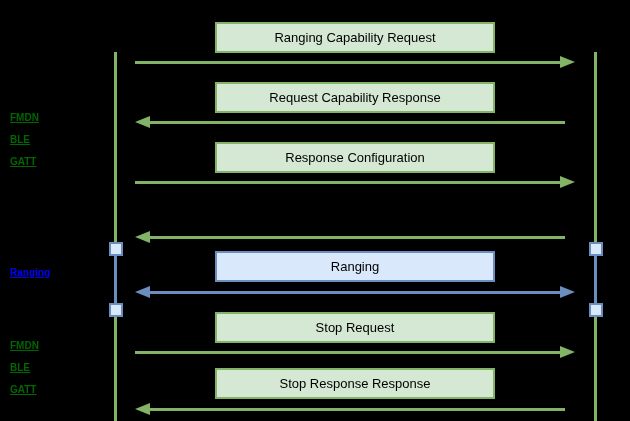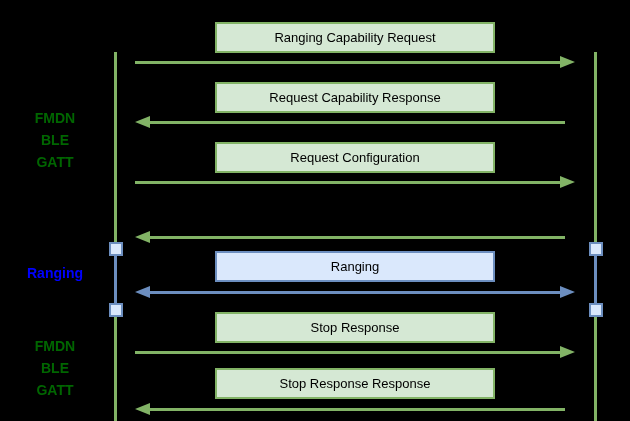--- a/index.html
+++ b/index.html
@@ -26,22 +26,22 @@
   .session-segment{position:absolute;width:3px;top:249px;height:60px;background:var(--blue-stroke);z-index:2;}
   .session-segment.left{left:114px;}
   .session-segment.right{left:594px;}
   
   .activation-marker{
     position:absolute;width:14px;height:14px;box-sizing:border-box;
     background:var(--blue-fill);border:2px solid var(--blue-stroke);z-index:3;
   }
   
   .phase-label{
-    position:absolute;left:10px;width:90px;text-align:center;
-    font-size:14px;font-weight:bold;line-height:22px;white-space:pre-line;z-index:2;
+    position:absolute;left:10px;width:90px;text-align:left;
+    font-size:10px;font-weight:bold;line-height:22px;white-space:pre-line;z-index:2;text-decoration:underline;
   }
   .phase-label.green{color:var(--phase-green);}
   .phase-label.blue{color:var(--phase-blue);}
   
   .msg-box{
     position:absolute;left:215px;width:280px;height:31px;box-sizing:border-box;
     background:var(--green-fill);border:2px solid var(--green-stroke);
     display:flex;align-items:center;justify-content:center;
     font-size:13px;color:var(--box-text);z-index:2;
   }
@@ -88,39 +88,39 @@
     <div class="shaft"></div>
     <div class="head right"></div>
   </div>
 
   <div class="msg-box" style="top:82px">Request Capability Response</div>
   <div class="arrow to-left" style="top:116px">
     <div class="shaft"></div>
     <div class="head left"></div>
   </div>
 
-  <div class="msg-box" style="top:142px">Request Configuration</div>
+  <div class="msg-box" style="top:142px">Response Configuration</div>
   <div class="arrow to-right" style="top:176px">
     <div class="shaft"></div>
     <div class="head right"></div>
   </div>
 
   <div class="arrow to-left" style="top:231px">
     <div class="shaft"></div>
     <div class="head left"></div>
   </div>
 
   <div class="msg-box blue" style="top:251px">Ranging</div>
   <div class="arrow bidir" style="top:286px">
     <div class="shaft"></div>
     <div class="head left"></div>
     <div class="head right"></div>
   </div>
 
-  <div class="msg-box" style="top:312px">Stop Response</div>
+  <div class="msg-box" style="top:312px">Stop Request</div>
   <div class="arrow to-right" style="top:346px">
     <div class="shaft"></div>
     <div class="head right"></div>
   </div>
 
   <div class="msg-box" style="top:368px">Stop Response Response</div>
   <div class="arrow to-left" style="top:403px">
     <div class="shaft"></div>
     <div class="head left"></div>
   </div>

